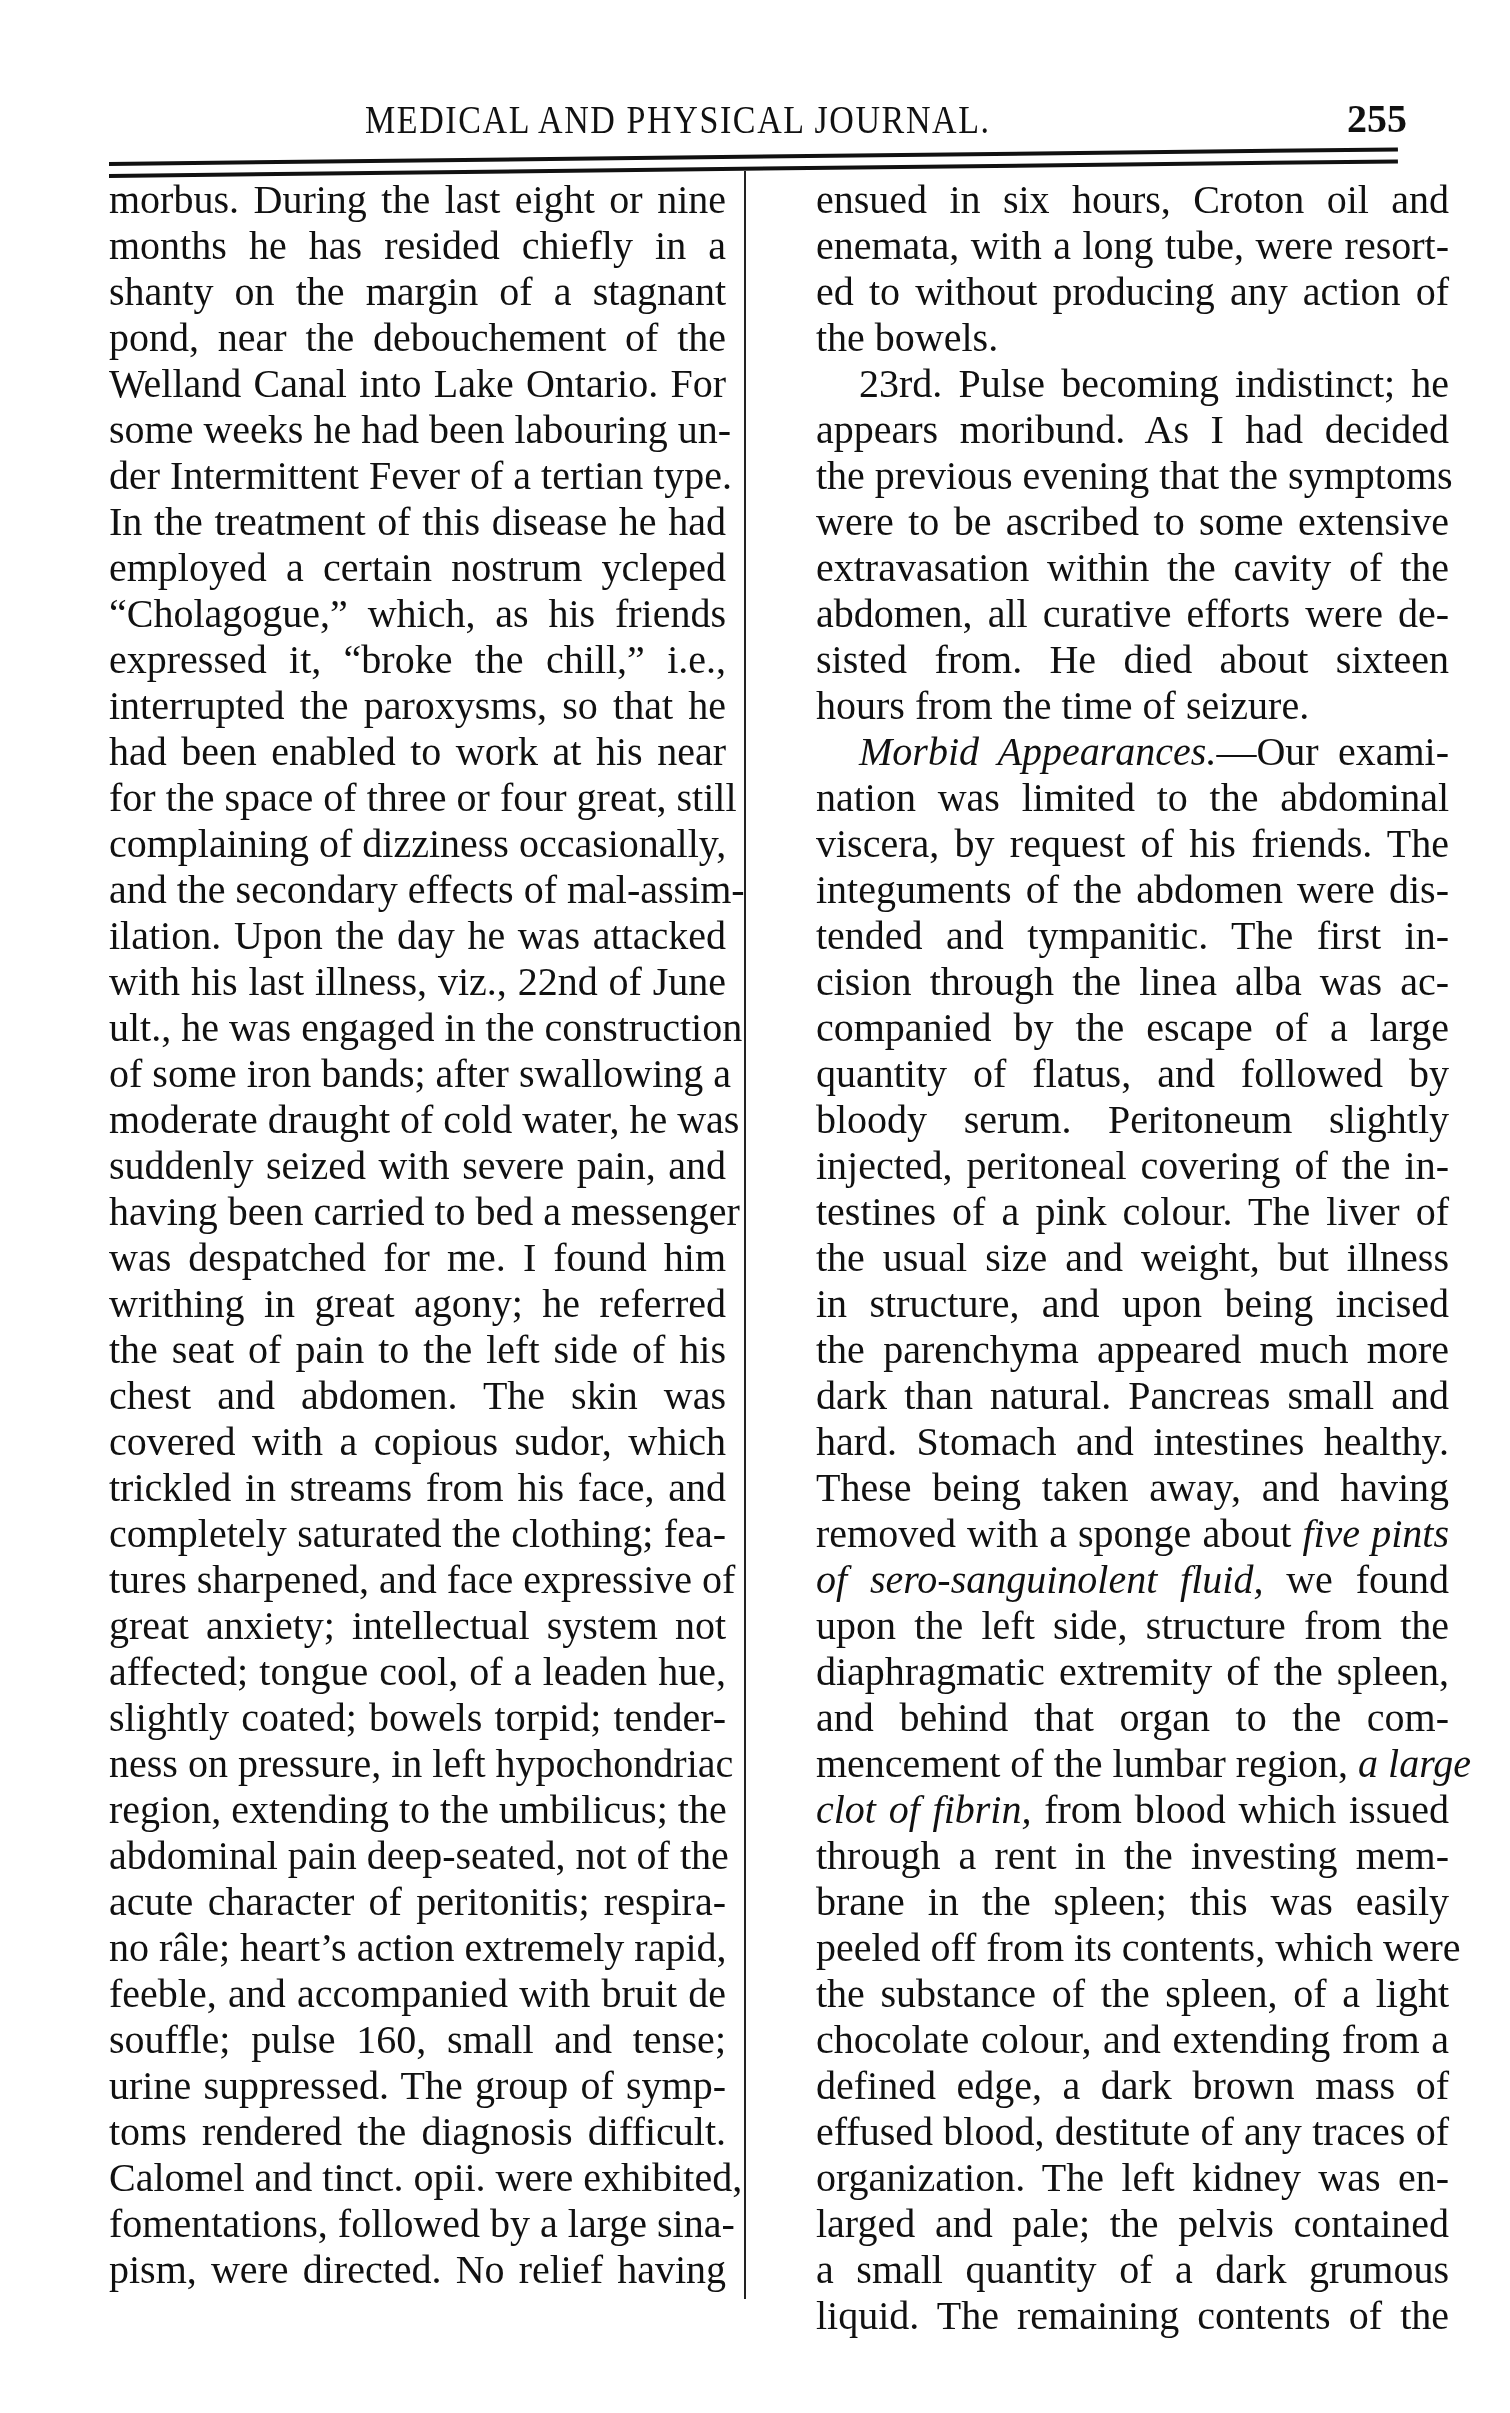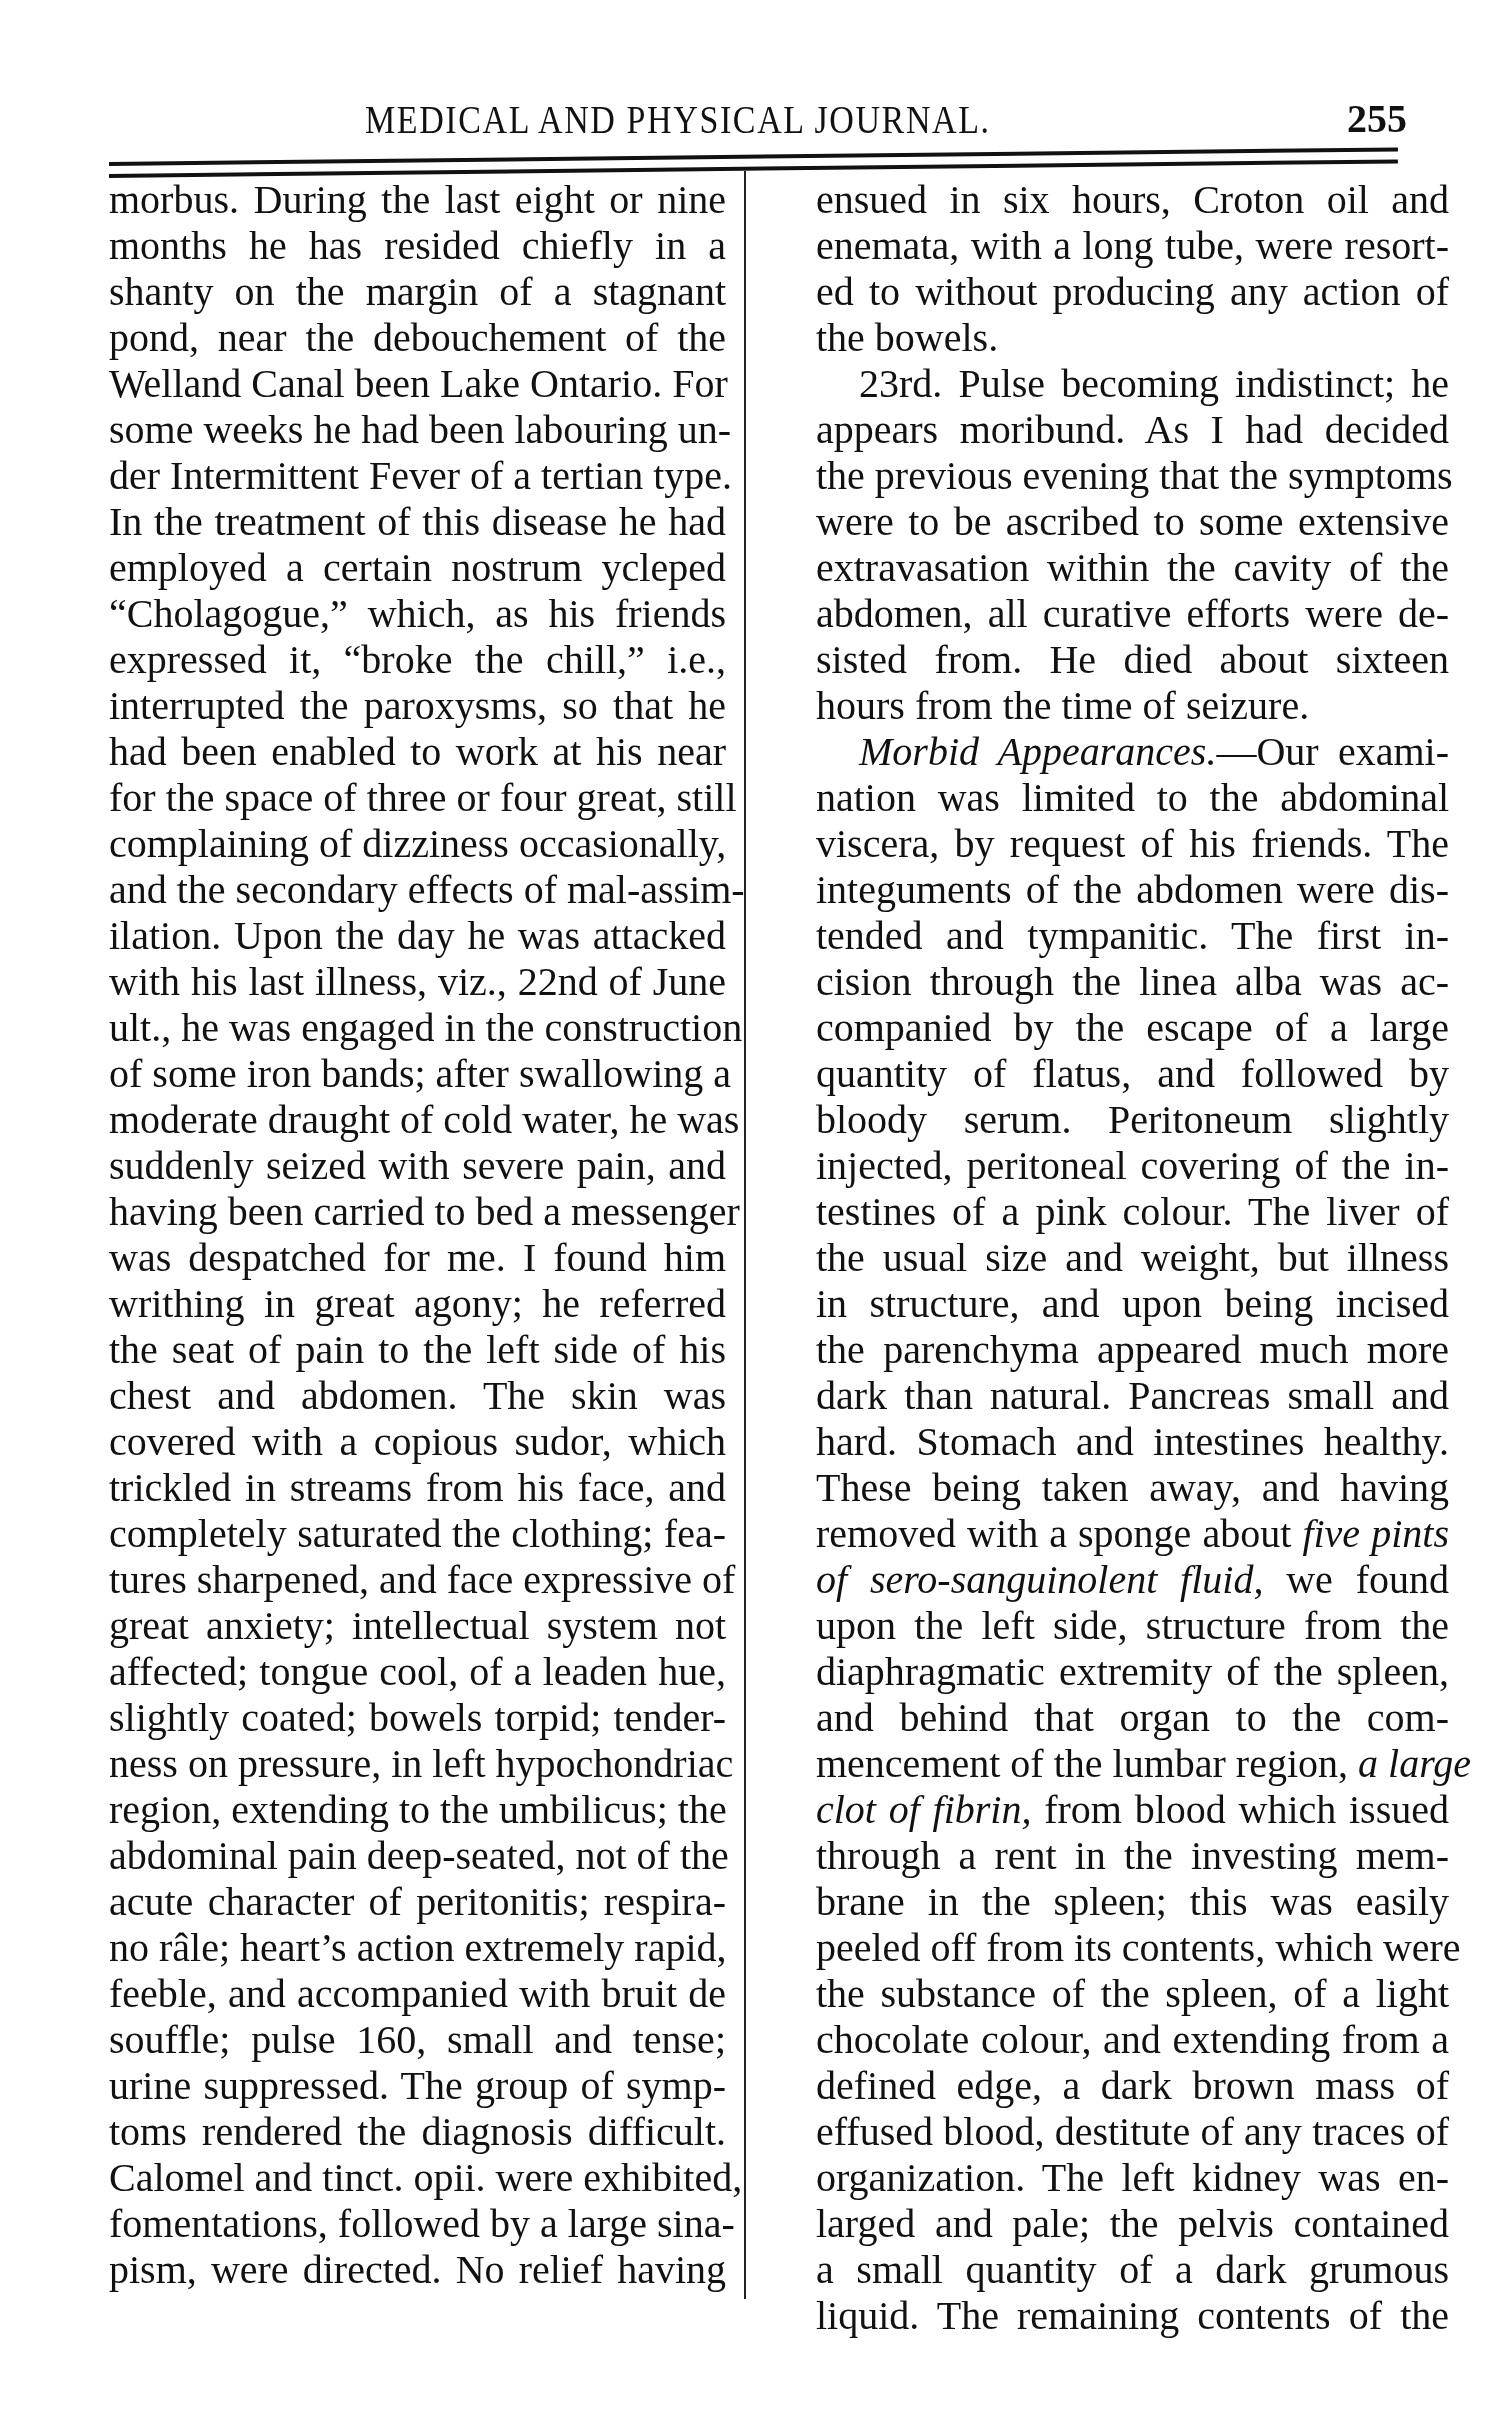--- a/index.html
+++ b/index.html
@@ -50,21 +50,21 @@
 </div>
 <div class="rule r1"></div>
 <div class="rule r2"></div>
 <div class="column-divider"></div>
 
 <div class="column left" id="left-col">
     <span class="line">morbus.  During the last eight or nine</span>
     <span class="line">months he has resided chiefly in a</span>
     <span class="line">shanty on the margin of a stagnant</span>
     <span class="line">pond, near the debouchement of the</span>
-    <span class="line">Welland Canal been Lake Ontario.  For</span>
+    <span class="line">Welland Canal into Lake Ontario.  For</span>
     <span class="line">some weeks he had been labouring un-</span>
     <span class="line">der Intermittent Fever of a tertian type.</span>
     <span class="line">In the treatment of this disease he had</span>
     <span class="line">employed a certain nostrum ycleped</span>
     <span class="line">“Cholagogue,” which, as his friends</span>
     <span class="line">expressed it, “broke the chill,” i.e.,</span>
     <span class="line">interrupted the paroxysms, so that he</span>
     <span class="line">had been enabled to work at his near</span>
     <span class="line">for the space of three or four great, still</span>
     <span class="line">complaining of dizziness occasionally,</span>

